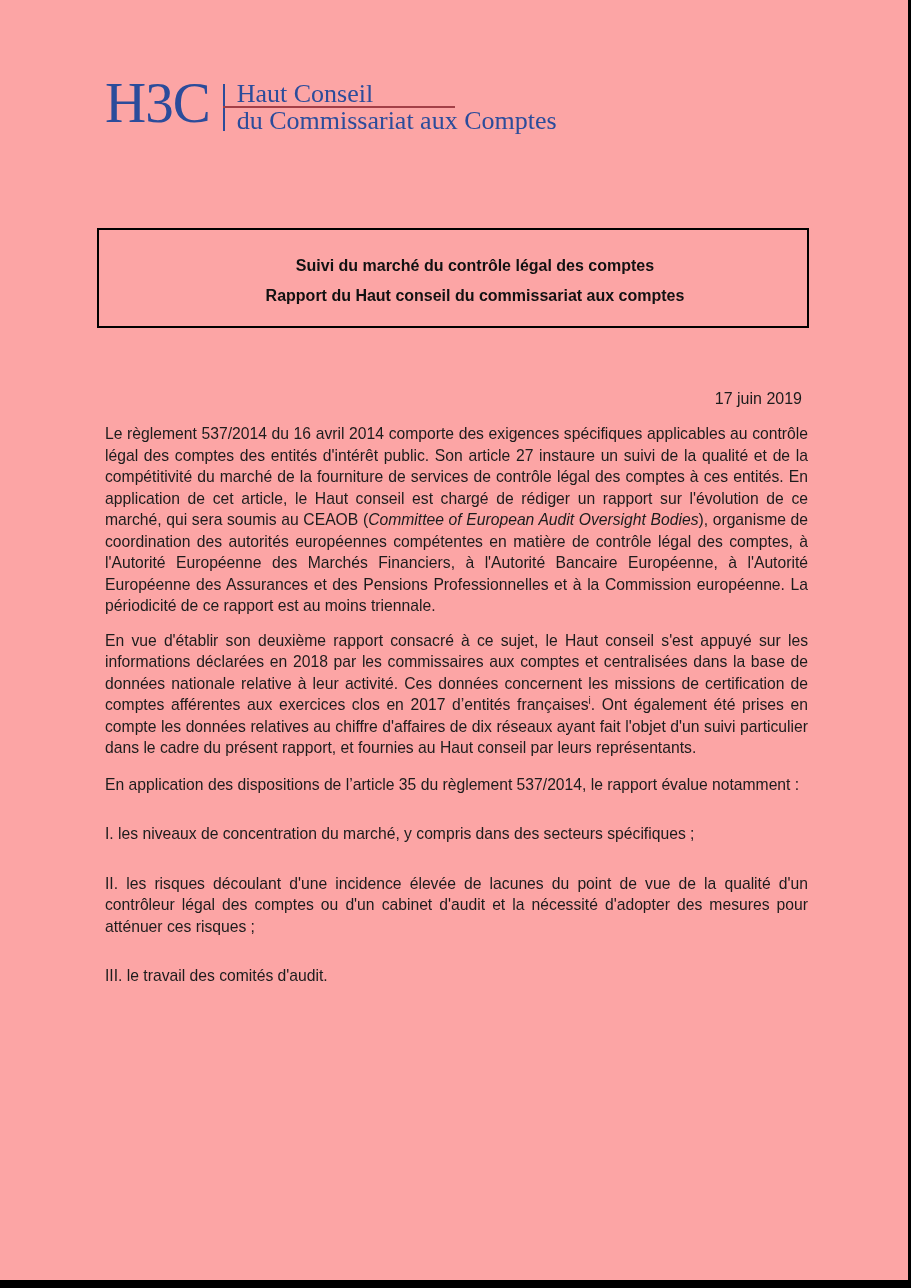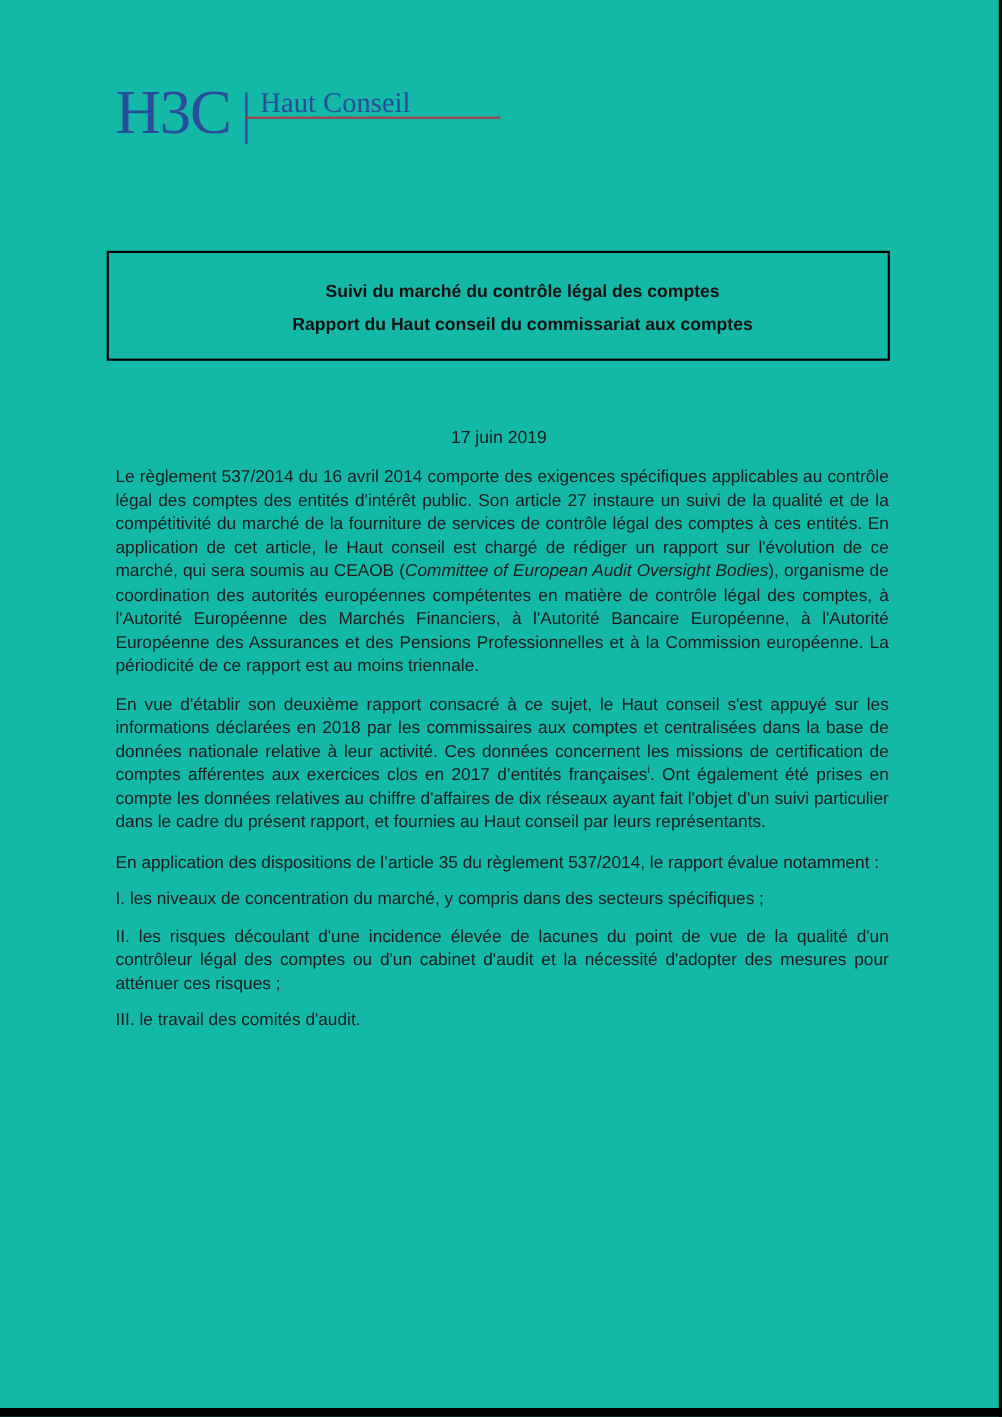--- a/index.html
+++ b/index.html
@@ -7,21 +7,21 @@
   body {
     width: 911px; height: 1288px;
     font-family: "Liberation Sans", sans-serif;
     color: #1c1c1c;
     position: relative;
     overflow: hidden;
   }
   .page {
     position: relative;
     width: 911px; height: 1288px;
-    background: #14b8a6;
+    background: #fca5a5;
   }
   
   .scan-border-right {
     position: absolute; top: 0; right: 0;
     width: 3px; height: 100%;
     background: #000;
   }
   .scan-border-bottom {
     position: absolute; left: 0; bottom: 0;
     width: 100%; height: 8px;
@@ -69,21 +69,21 @@
   }
   .title-box .title-line {
     font-weight: bold;
     font-size: 16px;
     line-height: 30px;
     color: #111;
   }
   
   .date-line {
     margin-top: 62px;
-    text-align: center;
+    text-align: right;
     font-size: 16px;
     padding-right: 6px;
   }
   
   h2.section-heading {
     margin-top: 27px;
     font-size: 16px;
     font-weight: bold;
     color: #111;
     padding-bottom: 4px;
@@ -96,38 +96,39 @@
     font-size: 15.7px;
     line-height: 21.5px;
     text-align: justify;
     margin-top: 13px;
   }
   p.body-par.first-after-heading { margin-top: 15px; }
   p.list-par {
     font-size: 15.7px;
     line-height: 21.5px;
     text-align: justify;
-    margin-top: 12px;
+    margin-top: 28px;
   }
   .italic { font-style: italic; }
   sup.endnote-ref { font-size: 10px; vertical-align: super; line-height: 0; }
 </style>
 </head>
 <body>
 
 <div class="page">
 
   <div class="content">
 
     <div class="logo">
       <div class="logo-acronym">H3C</div>
       <div class="logo-divider"></div>
       <div class="logo-text">
         <div>Haut Conseil</div>
         <div class="logo-rule"></div>
+        <div>du Commissariat aux Comptes</div>
       </div>
     </div>
 
     <div class="title-box">
       <div class="title-line">Suivi du marché du contrôle légal des comptes</div>
       <div class="title-line">Rapport du Haut conseil du commissariat aux comptes</div>
     </div>
 
     <div class="date-line">17 juin 2019</div>
 

